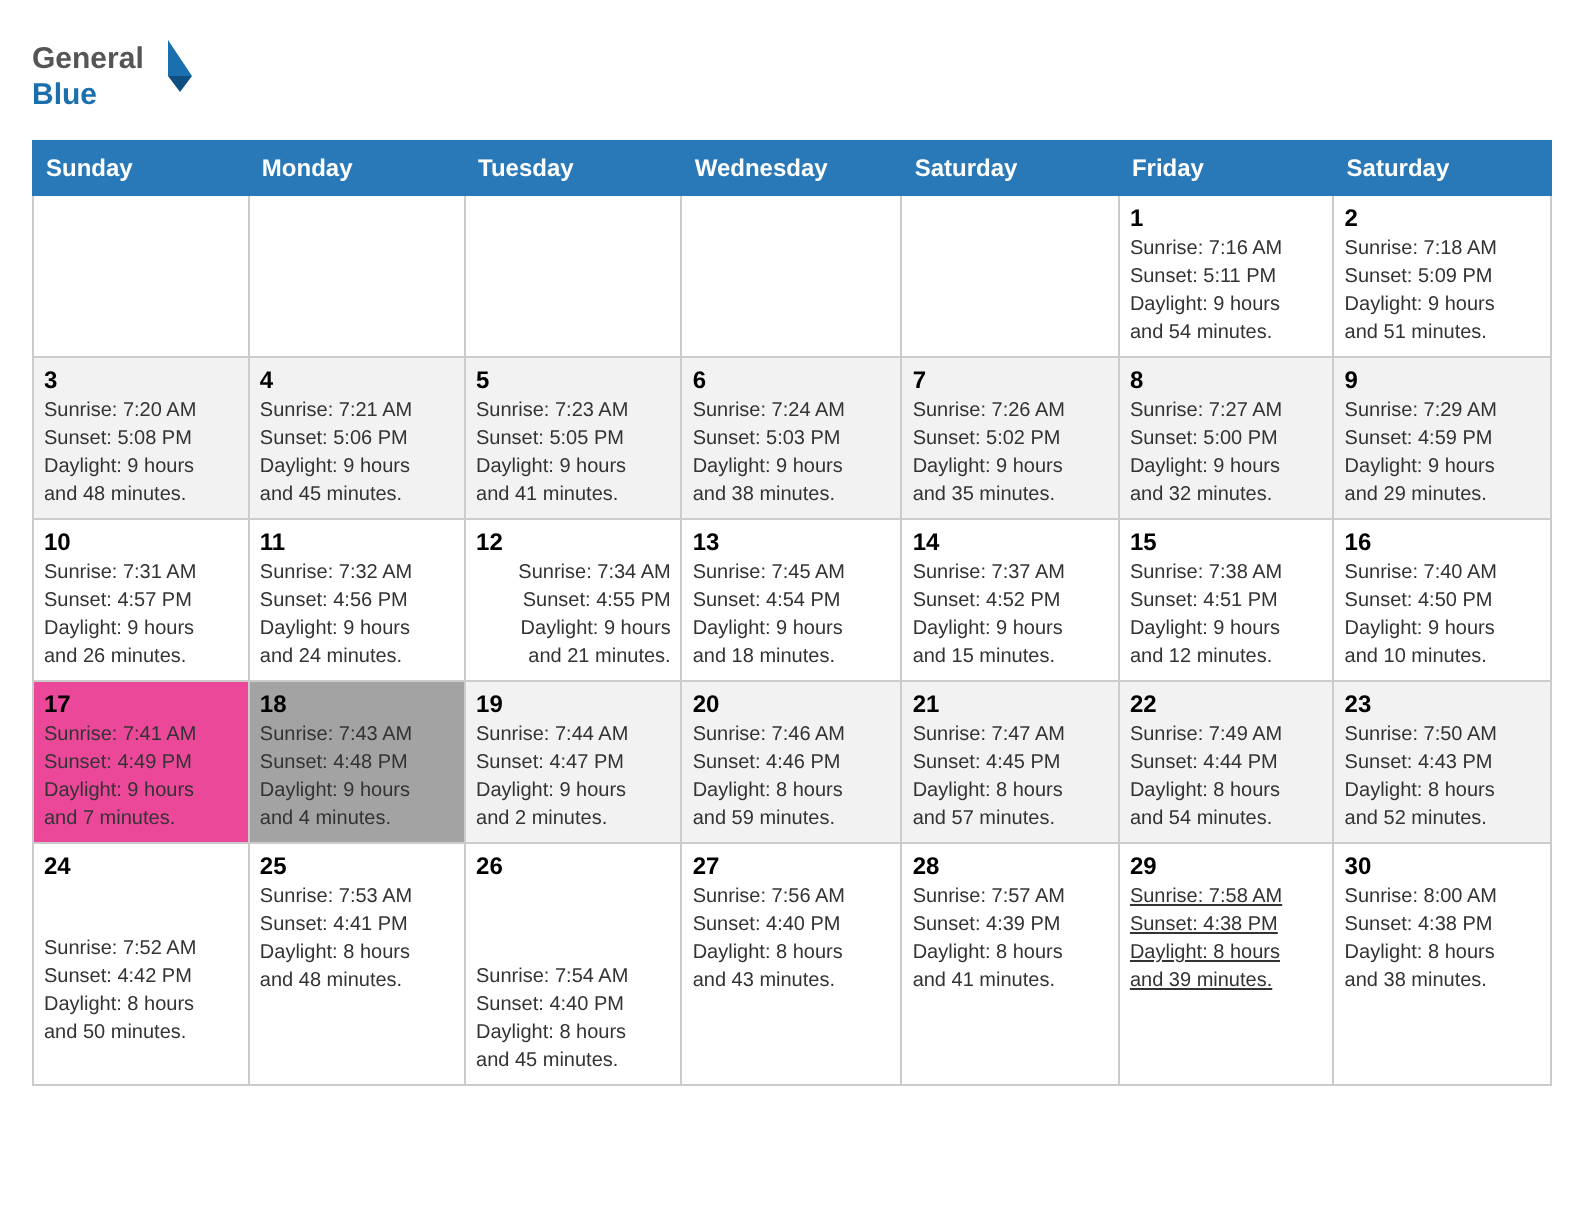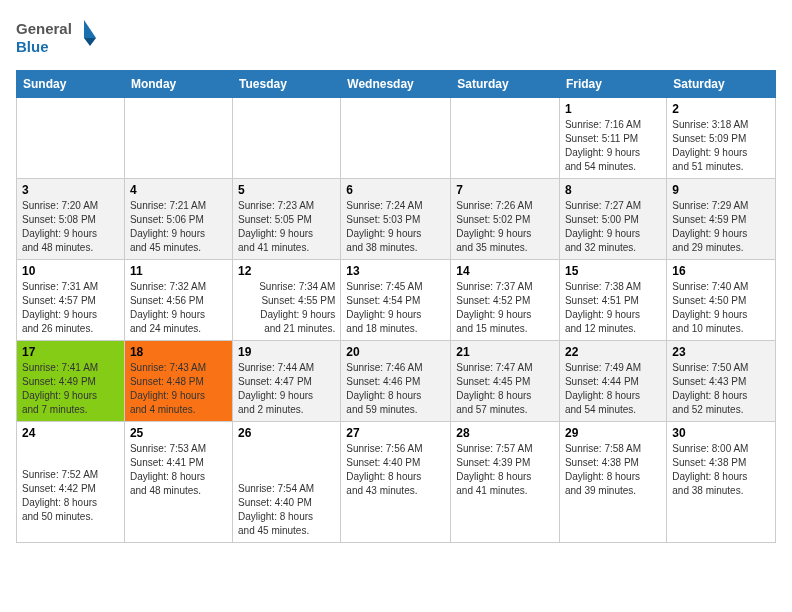--- a/index.html
+++ b/index.html
@@ -113,21 +113,21 @@
         <td class="empty-cell"></td>
         <td>
           <span class="day-number">1</span>
           <div class="day-info" style="white-space: pre-line;">Sunrise: 7:16 AM
 Sunset: 5:11 PM
 Daylight: 9 hours
 and 54 minutes.</div>
         </td>
         <td>
           <span class="day-number">2</span>
-          <div class="day-info" style="white-space: pre-line;">Sunrise: 3:18 AM
+          <div class="day-info" style="white-space: pre-line;">Sunrise: 7:18 AM
 Sunset: 5:09 PM
 Daylight: 9 hours
 and 51 minutes.</div>
         </td>
       </tr>
       <tr>
         <td style="background: rgb(242, 242, 242);">
           <span class="day-number">3</span>
           <div class="day-info" style="white-space: pre-line;">Sunrise: 7:20 AM
 Sunset: 5:08 PM
@@ -222,28 +222,28 @@
         </td>
         <td>
           <span class="day-number">16</span>
           <div class="day-info" style="white-space: pre-line;">Sunrise: 7:40 AM
 Sunset: 4:50 PM
 Daylight: 9 hours
 and 10 minutes.</div>
         </td>
       </tr>
       <tr>
-        <td style="background: #84cc16;">
+        <td style="background: #ec4899;">
           <span class="day-number">17</span>
           <div class="day-info" style="white-space: pre-line;">Sunrise: 7:41 AM
 Sunset: 4:49 PM
 Daylight: 9 hours
 and 7 minutes.</div>
         </td>
-        <td style="background: #f97316;">
+        <td style="background: #a3a3a3;">
           <span class="day-number">18</span>
           <div class="day-info" style="white-space: pre-line;">Sunrise: 7:43 AM
 Sunset: 4:48 PM
 Daylight: 9 hours
 and 4 minutes.</div>
         </td>
         <td style="background: rgb(242, 242, 242);">
           <span class="day-number">19</span>
           <div class="day-info" style="white-space: pre-line;">Sunrise: 7:44 AM
 Sunset: 4:47 PM
@@ -310,21 +310,21 @@
         </td>
         <td>
           <span class="day-number">28</span>
           <div class="day-info" style="white-space: pre-line;">Sunrise: 7:57 AM
 Sunset: 4:39 PM
 Daylight: 8 hours
 and 41 minutes.</div>
         </td>
         <td>
           <span class="day-number">29</span>
-          <div class="day-info" style="white-space: pre-line;">Sunrise: 7:58 AM
+          <div class="day-info" style="white-space: pre-line; text-decoration: underline;">Sunrise: 7:58 AM
 Sunset: 4:38 PM
 Daylight: 8 hours
 and 39 minutes.</div>
         </td>
         <td>
           <span class="day-number">30</span>
           <div class="day-info" style="white-space: pre-line;">Sunrise: 8:00 AM
 Sunset: 4:38 PM
 Daylight: 8 hours
 and 38 minutes.</div>

